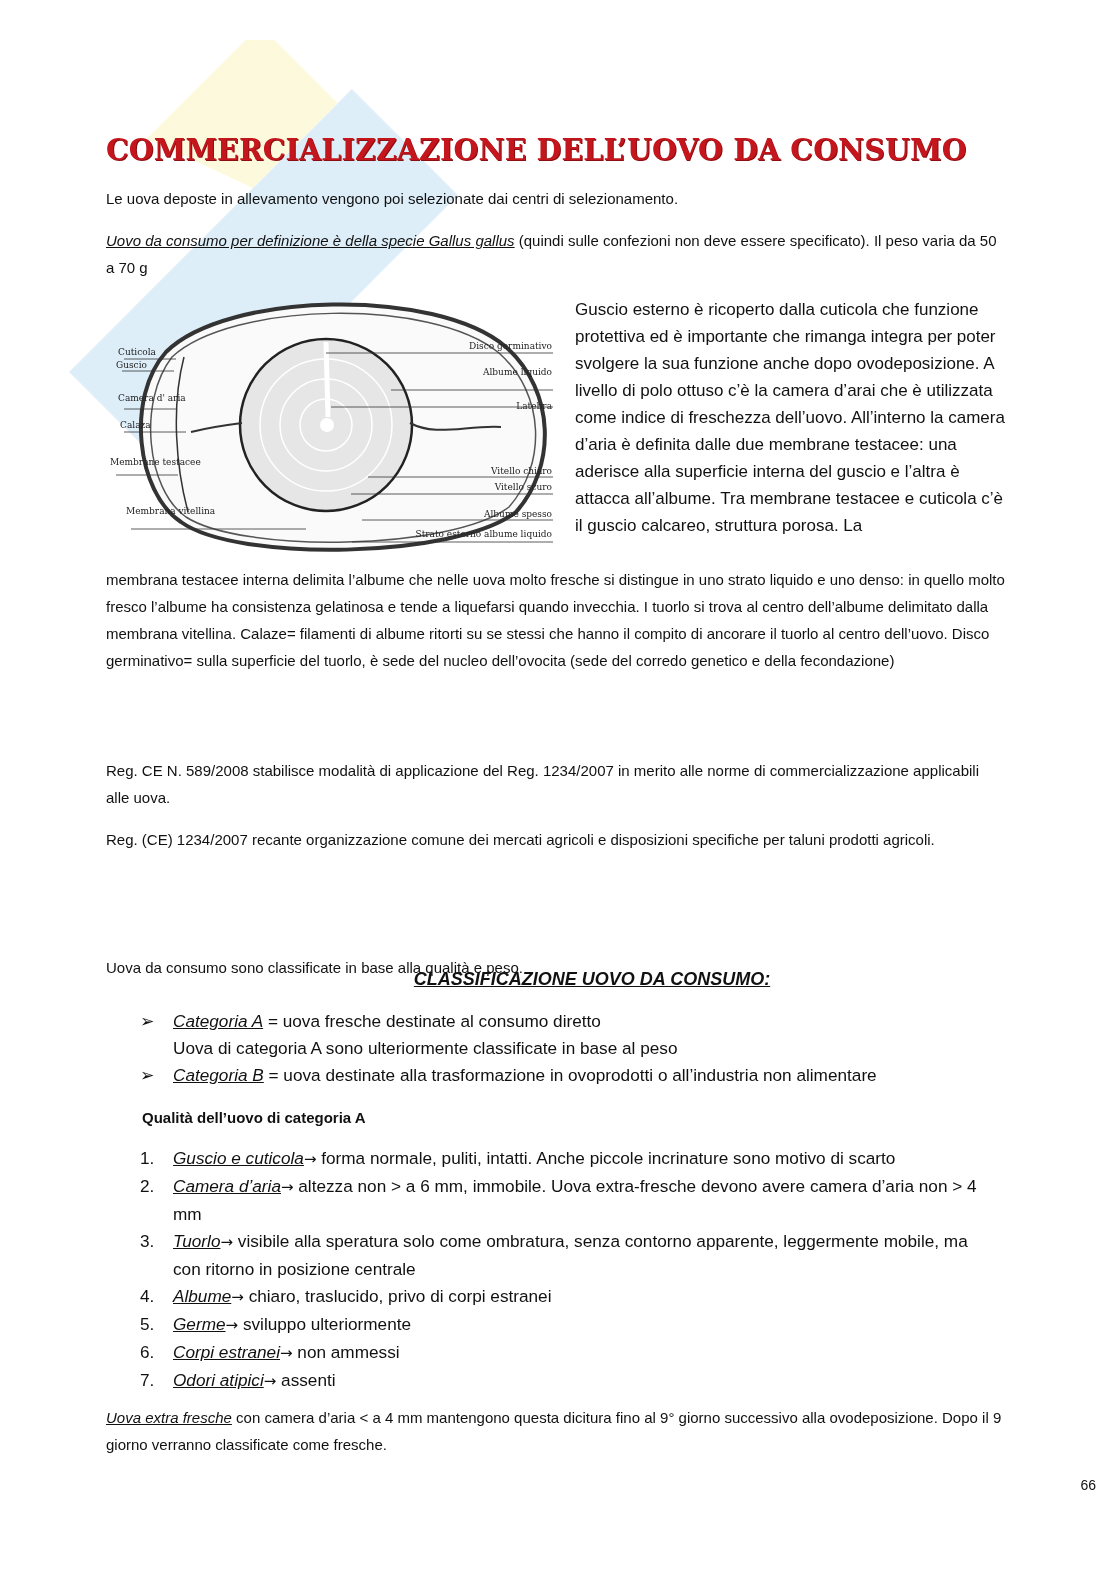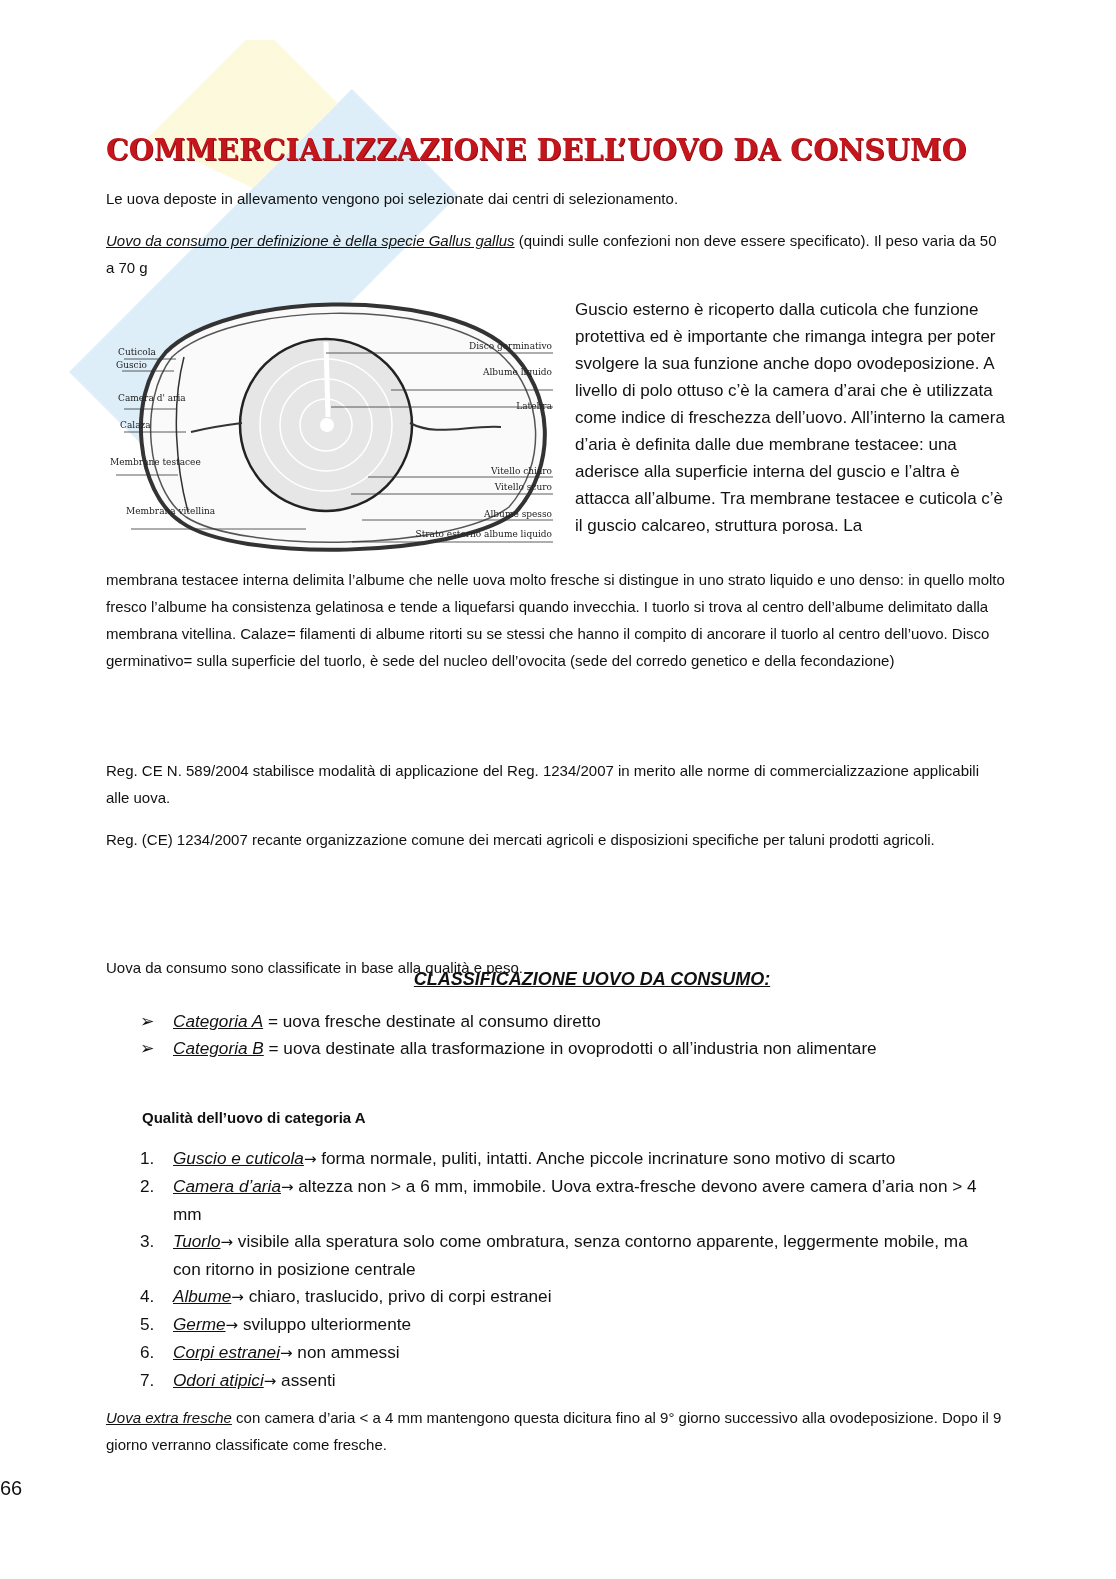--- a/index.html
+++ b/index.html
@@ -15,21 +15,21 @@
   .i { font-style: italic; text-align: center; }
   .b { font-weight: bold; margin-left: 36px; }
   .figure { position: absolute; left: 106px; top: 297px; width: 452px; height: 262px; }
   .side-text { position: absolute; left: 575px; top: 296px; width: 432px; font-size: 17px; line-height: 27px; margin: 0; }
   .bullets { position: absolute; left: 140px; top: 1008px; margin: 0; padding: 0; list-style: none; font-size: 17.2px; line-height: 27px; }
   .bullets li { position: relative; padding-left: 33px; }
   .bullets .mark { position: absolute; left: 0; top: 0; }
   .numlist { position: absolute; left: 140px; top: 1145px; margin: 0; padding: 0; list-style: none; font-size: 17.2px; line-height: 27px; width: 860px; }
   .numlist li { position: relative; padding-left: 33px; }
   .numlist .num { position: absolute; left: 0; top: 0; }
-  .pagenum { position: absolute; left: 0; width: 1096px; top: 1477px; text-align: left; font-size: 20px; }
+  .pagenum { position: absolute; left: 0; width: 1096px; top: 1477px; text-align: right; font-size: 14px; }
   .arrow { font-family: "DejaVu Sans", sans-serif; font-size: 15px; }
 </style>
 </head>
 <body>
 
 <svg class="watermark" viewBox="0 0 480 480">
   <g transform="rotate(-45 240 240)">
     <rect x="40" y="170" width="400" height="150" fill="#4aa3df"></rect>
     <polygon points="260,60 420,60 420,170 300,170" fill="#f5e14a"></polygon>
   </g>
@@ -86,31 +86,32 @@
     <text x="446" y="193" text-anchor="end">Vitello scuro</text>
     <text x="446" y="220" text-anchor="end">Albume spesso</text>
     <text x="446" y="240" text-anchor="end">Strato esterno albume liquido</text>
   </g>
 </svg>
 
 <p class="side-text">Guscio esterno è ricoperto dalla cuticola che funzione protettiva ed è importante che rimanga integra per poter svolgere la sua funzione anche dopo ovodeposizione. A livello di polo ottuso c’è la camera d’arai che è utilizzata come indice di freschezza dell’uovo. All’interno la camera d’aria è definita dalle due membrane testacee: una aderisce alla superficie interna del guscio e l’altra è attacca all’albume. Tra membrane testacee e cuticola c’è il guscio calcareo, struttura porosa. La</p>
 
 <p class="p" style="top:566px">membrana testacee interna delimita l’albume che nelle uova molto fresche si distingue in uno strato liquido e uno denso: in quello molto fresco l’albume ha consistenza gelatinosa e tende a liquefarsi quando invecchia. I tuorlo si trova al centro dell’albume delimitato dalla membrana vitellina. Calaze= filamenti di albume ritorti su se stessi che hanno il compito di ancorare il tuorlo al centro dell’uovo. Disco germinativo= sulla superficie del tuorlo, è sede del nucleo dell’ovocita (sede del corredo genetico e della fecondazione)</p>
 
-<p class="p" style="top:757px">Reg. CE N. 589/2004 stabilisce modalità di applicazione del Reg. 1234/2007 in merito alle norme di commercializzazione applicabili alle uova.</p>
+<p class="p" style="top:757px">Reg. CE N. 589/2008 stabilisce modalità di applicazione del Reg. 1234/2007 in merito alle norme di commercializzazione applicabili alle uova.</p>
 <p class="p" style="top:826px">Reg. (CE) 1234/2007 recante organizzazione comune dei mercati agricoli e disposizioni specifiche per taluni prodotti agricoli.</p>
 
 <p class="p" style="top:954px">Uova da consumo sono classificate in base alla qualità e peso.</p>
 
 <p class="p b i u" style="top:966px; font-size:18px">CLASSIFICAZIONE UOVO DA CONSUMO:</p>
 
 <ul class="bullets">
   <li>
     <span class="mark">➢</span>
     <span class="i u">Categoria A</span><span> = uova fresche destinate al consumo diretto</span><br>
+    <span>Uova di categoria A sono ulteriormente classificate in base al peso</span>
   </li>
   <li>
     <span class="mark">➢</span>
     <span class="i u">Categoria B</span><span> = uova destinate alla trasformazione in ovoprodotti o all’industria non alimentare</span>
   </li>
 </ul>
 
 <p class="p b" style="top:1104px">Qualità dell’uovo di categoria A</p>
 
 <ol class="numlist">

